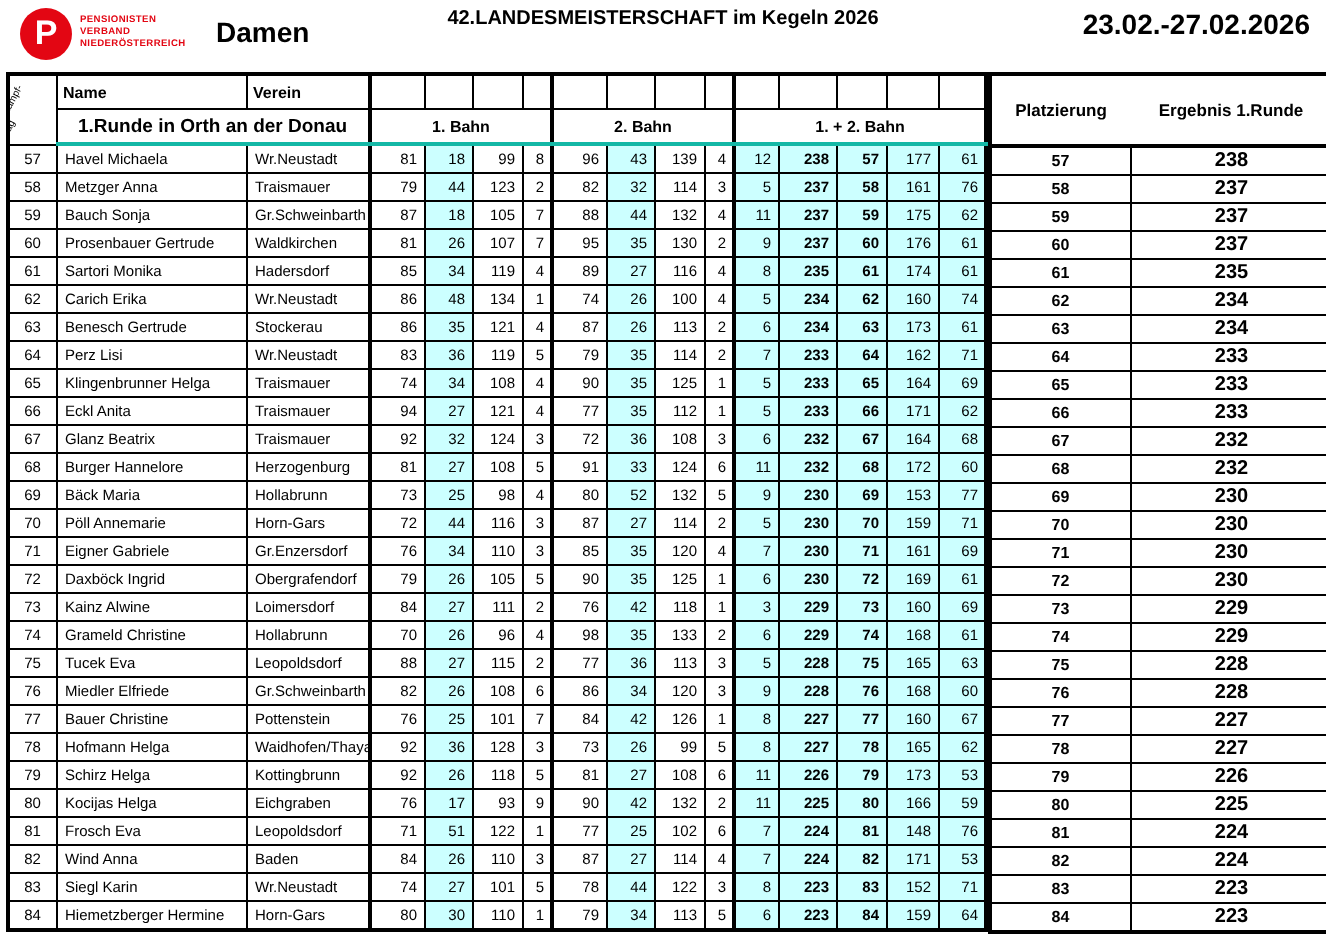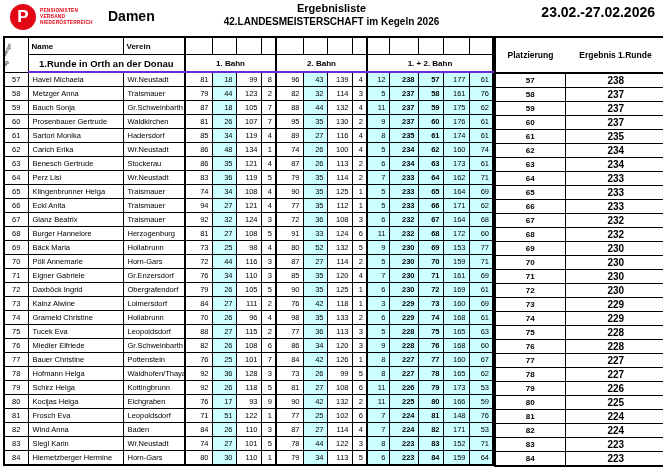--- a/index.html
+++ b/index.html
@@ -27,21 +27,21 @@
   th,td{ border:1px solid #000; overflow:hidden; white-space:nowrap; padding:0; }
   thead th{ height:16px; font-size:8px; }
   tbody td{ height:13px; font-size:7.5px; }
   .main-table tbody td, .right-table tbody td { line-height:13px; }
 
   th.h-left{ text-align:left; padding-left:3px; }
   th.h-center{ text-align:center;padding-left:48px; }
   .corner{ position:relative; }
   .corner .rot{ position:absolute; left:1px; bottom:2px; transform:rotate(-62deg); transform-origin:left bottom;
     font-size:5px; font-weight:normal; line-height:5.5px; text-align:left; }
-  tr.sub th{ border-bottom:2px solid #6d28d9;margin-top:43px; }
+  tr.sub th{ border-bottom:2px solid #14b8a6;margin-top:43px; }
   .round-label{ font-size:9.5px; text-align:center; }
   .bahn-label{ font-size:8px; text-align:center; }
   .gs{ border-left:2px solid #000 !important; }
 
   td.c-num{ text-align:center; }
   td.c-name,td.c-verein{ text-align:left; padding-left:4px; }
   td.c-val{ text-align:right; padding-right:3px; }
   td.hl{ background:var(--hl); }
   td.b{ font-weight:bold; }
 
@@ -62,21 +62,20 @@
     <div class="logo-text">
       <div>PENSIONISTEN</div>
       <div>VERBAND</div>
       <div>NIEDERÖSTERREICH</div>
     </div>
   </div>
 
   <div class="cat">Damen</div>
 
   <div class="titles">
-    <div class="title1">Ergebnisliste</div>
     <div class="title2">42.LANDESMEISTERSCHAFT im Kegeln 2026</div>
   </div>
 
   <div class="daterange">23.02.-27.02.2026</div>
 
   <div class="tables">
 
     <table class="main-table">
       <colgroup>
         <col style="width:24px">

